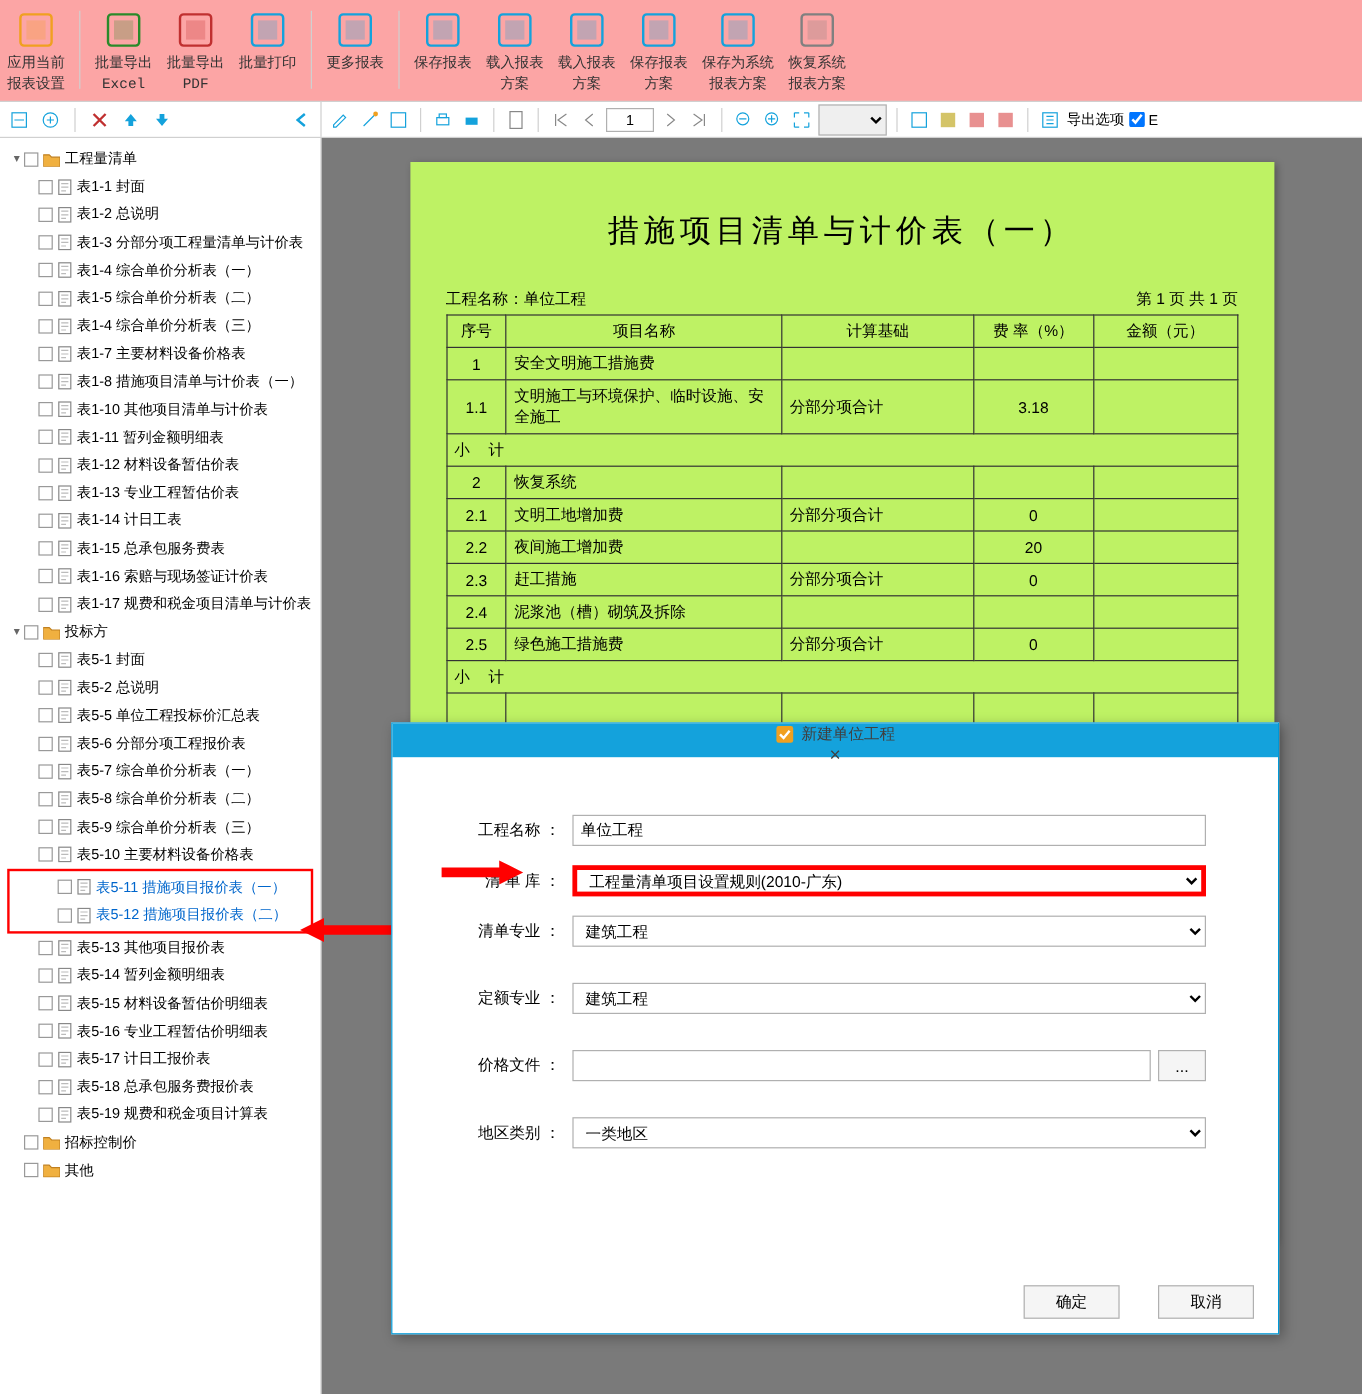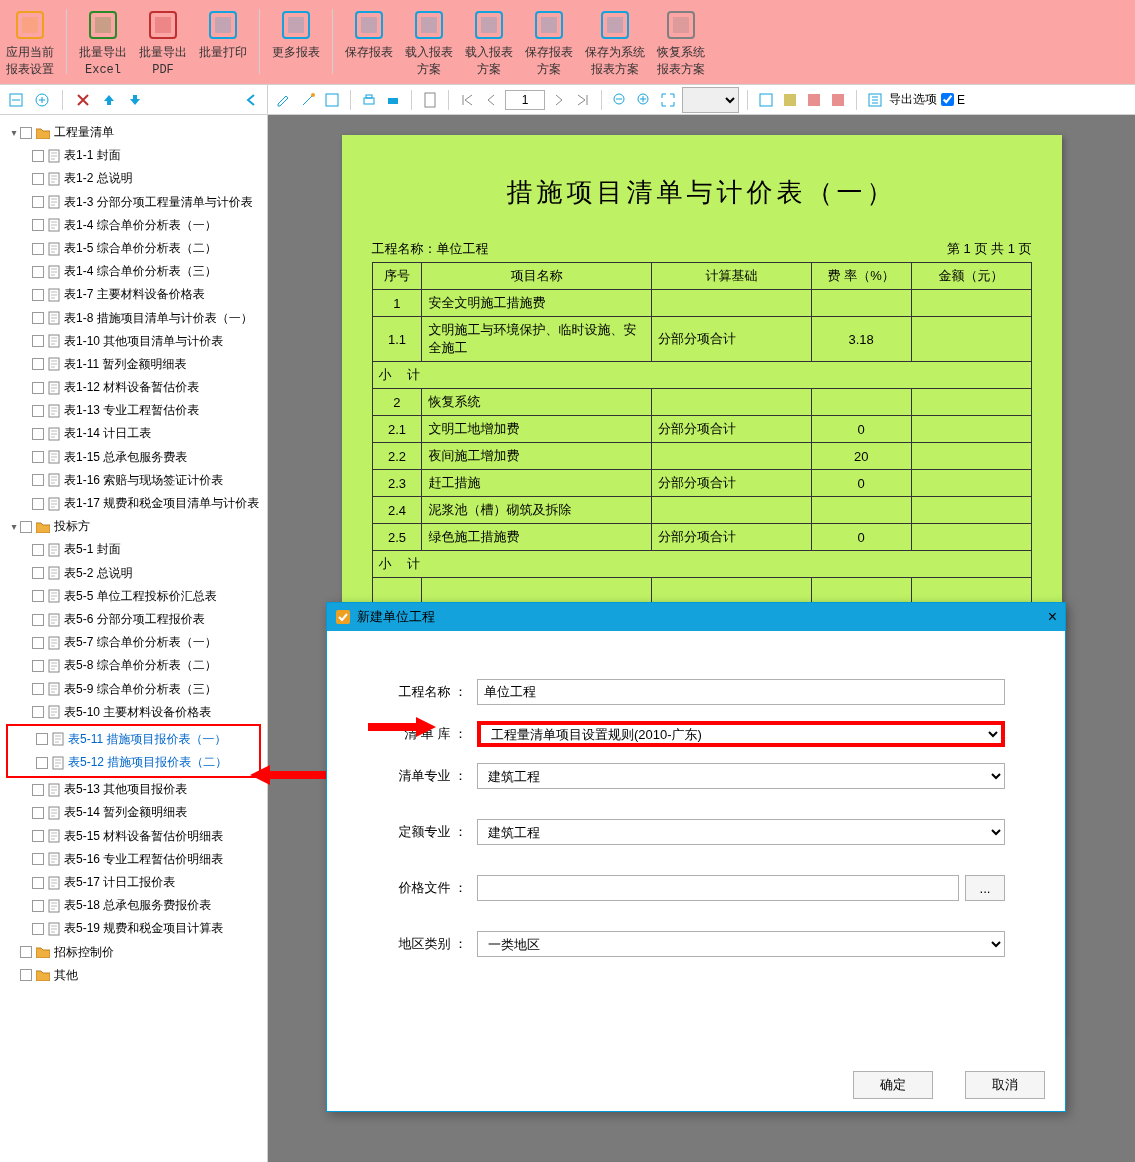--- a/index.html
+++ b/index.html
@@ -30,35 +30,35 @@
 
 .tree-node { display: flex; align-items: center; padding: 2px 2px; line-height: 1.6; }
 .tree-node .tg { width: 12px; text-align: center; cursor: pointer; color: #666; font-size: 10px; }
 .tree-node .cb { width: 12px; height: 12px; border: 1px solid #999; margin-right: 4px; }
 .tree-node .fld { width: 14px; height: 12px; margin-right: 4px; display:inline-block; }
 .tree-node .pg { width: 12px; height: 14px; margin-right: 4px; display:inline-block; }
 .tree-node.child { padding-left: 28px; }
 .tree-node.root { padding-left: 4px; }
 .tree-node .lbl { white-space: nowrap; }
 .tree-node.sel .lbl { color: #0066cc; }
-.tree-highlight { border: 2px solid #ff0000; margin-left: 2px; margin-right: 2px; padding: 2px 0; text-align: center; }
+.tree-highlight { border: 2px solid #ff0000; margin-left: 2px; margin-right: 2px; padding: 2px 12px; text-align: center; }
 
 
 .page { width: 720px; background: #bef264; margin: 0 auto; padding: 40px 30px 20px; box-shadow: 2px 2px 6px rgba(0,0,0,.3); min-height: 900px; }
 .page h1 { text-align: center; font-size: 26px; font-weight: normal; letter-spacing: 4px; margin-bottom: 30px; }
 .meta-row { display: flex; justify-content: space-between; font-size: 13px; margin-bottom: 4px; }
 .ptable { width: 100%; border-collapse: collapse; }
 .ptable th, .ptable td { border: 1px solid #333; padding: 4px 6px; font-size: 13px; height: 26px; font-weight: normal; }
 .ptable th { text-align: center; }
 .ptable td.c { text-align: center; }
 .ptable td.sub { text-align: left; letter-spacing: 6px; }
 
 
 .dialog-mask { position: absolute; left: 326px; top: 602px; width: 740px; height: 510px; background: #fff; border: 1px solid #0099d8; box-shadow: 3px 3px 10px rgba(0,0,0,.3); z-index: 100; }
-.dialog-title { background: #14a2dc; color: #000000; height: 28px; display: flex; align-items: center; padding: 0 8px; font-size: 13px; justify-content: space-between; }
+.dialog-title { background: #14a2dc; color: #404040; height: 28px; display: flex; align-items: center; padding: 0 8px; font-size: 13px; justify-content: space-between; flex-direction: column; }
 .dialog-body { padding: 48px 60px; }
 .form-row { display: flex; align-items: center; margin-bottom: 16px; }
 .form-row .fl { width: 90px; text-align: right; padding-right: 10px; font-size: 13px; }
 .form-row input, .form-row select { flex: 1; height: 26px; border: 1px solid #b0b0b0; font-size: 13px; padding: 0 6px; background: #fff; }
 .form-row .hl { border: 4px solid #ff0000 !important; }
 .form-row .browse { width: 40px; height: 26px; margin-left: 6px; border: 1px solid #b0b0b0; background: #f5f5f5; cursor: pointer; }
 .dialog-footer { position: absolute; bottom: 12px; right: 20px; display: flex; gap: 32px; }
 .dialog-footer button { width: 80px; height: 28px; border: 1px solid #b0b0b0; background: #f5f5f5; cursor: pointer; font-size: 13px; }
 
 

